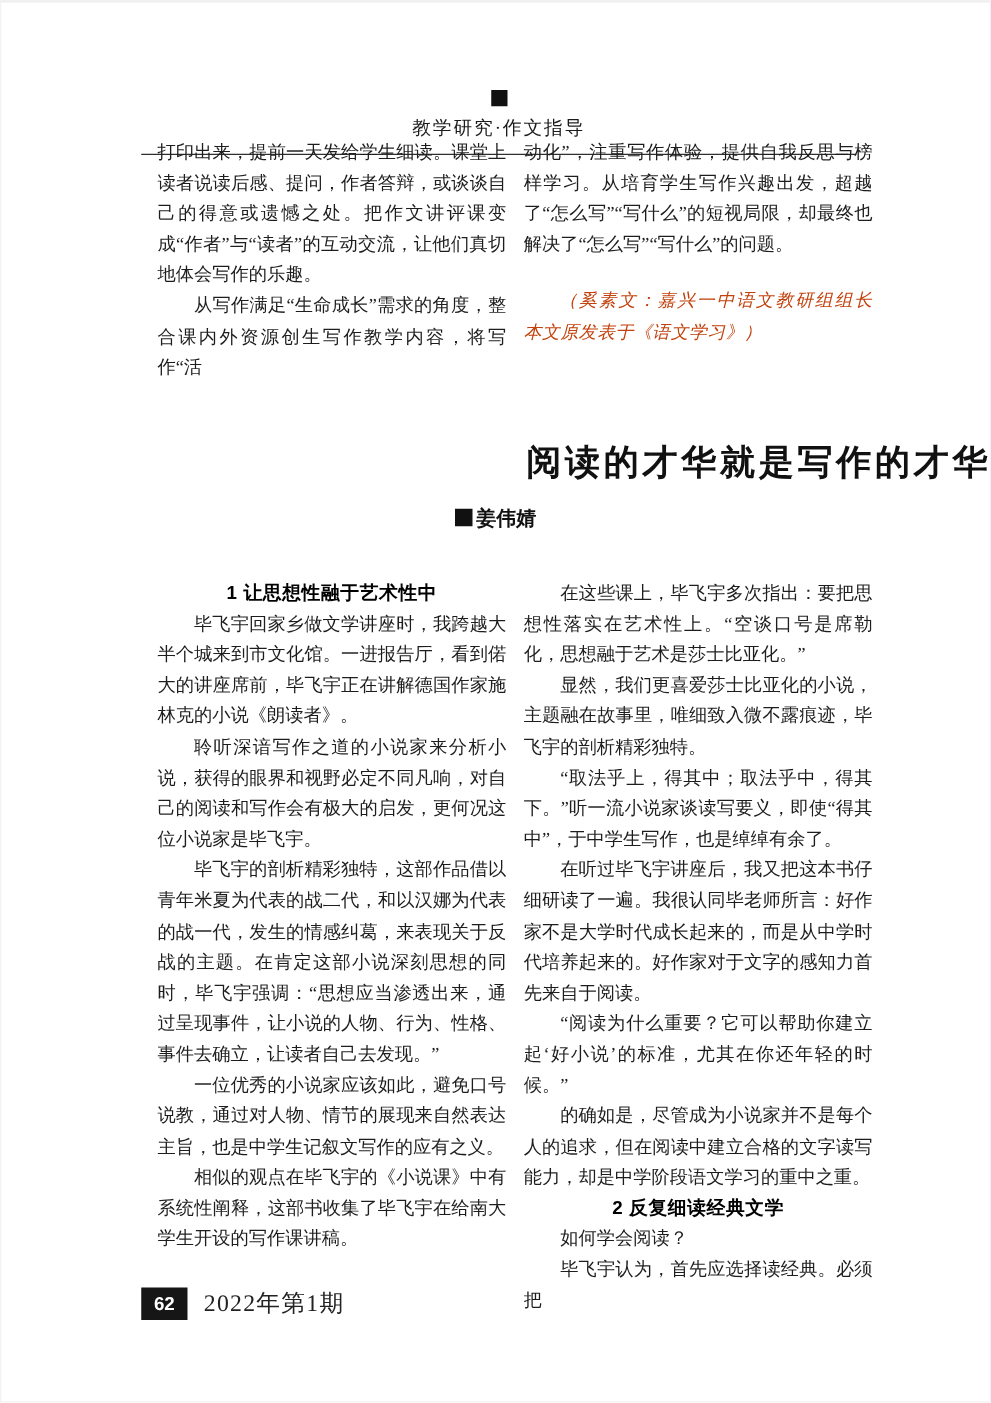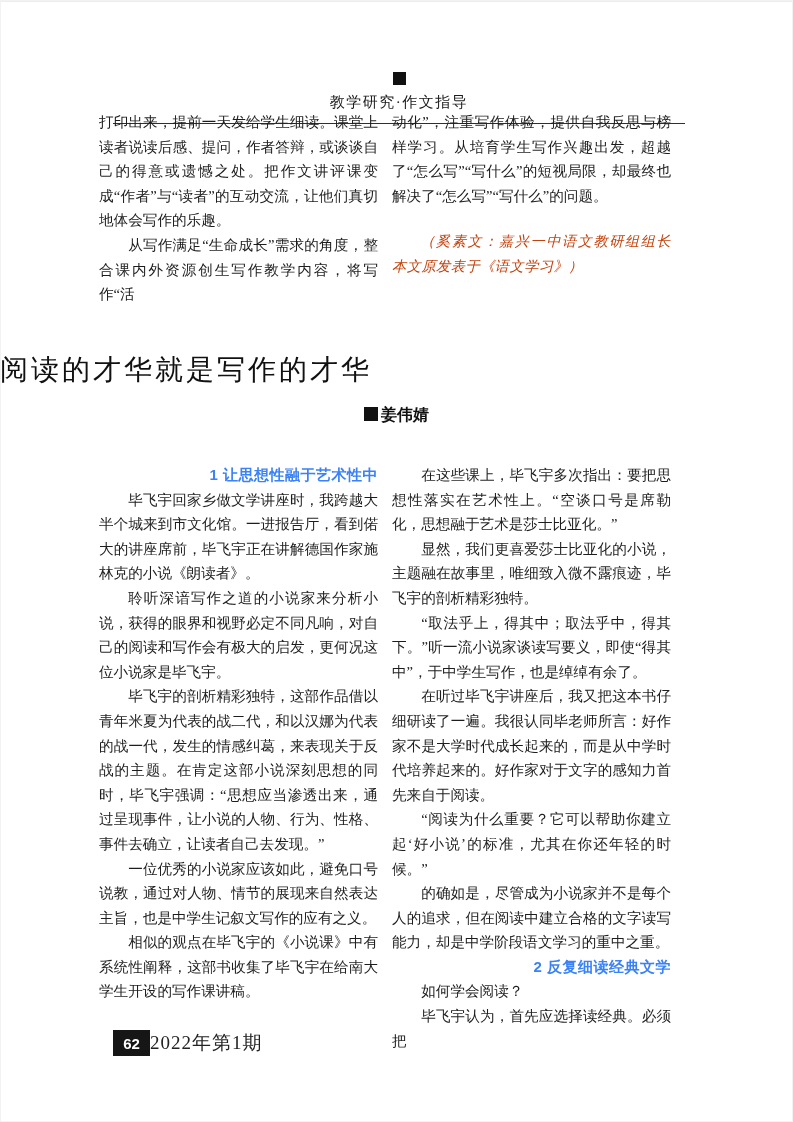--- a/index.html
+++ b/index.html
@@ -25,21 +25,21 @@
     position: absolute; top: 72px; left: 113px; width: 572px;
     display: flex; align-items: center; gap: 8px;
     padding-bottom: 11px;
     border-bottom: 1.5px solid #2f2f2f;
     font-size: 15px; letter-spacing: 1.5px; color: #1b1b1b; flex-direction: column;
   }
   .sq { width: 13px; height: 13px; background: #111; flex: 0 0 auto; }
 
   
   .cols {
-    position: absolute; left: 99px; width: 572px;
+    position: absolute; left: 126px; width: 572px;
     display: flex; gap: 14px;
   }
   .cols.top  { top: 110px; }
   .cols.body { top: 463px; }
   .col {
     width: 279px;
     font-size: 14.6px; line-height: 24.6px;
     text-align: justify;
   }
   p.para { margin: 0; text-indent: 2em; }
@@ -48,48 +48,48 @@
   .attribution {
     margin-top: 21px; text-indent: 2em;
     font-style: italic;
     font-size: 14.2px; line-height: 25px; letter-spacing: 0.5px;
     color: #c2410c;
   }
 
   
   .article-title {
     position: absolute; top: 351px; left: 0; width: 793px;
-    text-align: left;
+    text-align: right;
     font-family: "Liberation Sans", "DejaVu Sans", sans-serif;
-    font-weight: 400; font-size: 28px; letter-spacing: 3px;
+    font-weight: 700; font-size: 28px; letter-spacing: 3px;
     color: #111;
   }
   .article-author {
     position: absolute; top: 405px; left: 0; width: 793px;
     text-align: center;
     font-family: "Liberation Sans", "DejaVu Sans", sans-serif;
     font-weight: 700; font-size: 16px; color: #111;
   }
   .article-author .sq {
     display: inline-block; width: 14px; height: 14px;
     vertical-align: -1px; margin-right: 3px;
   }
 
   
   .col-heading {
-    margin: 0; text-align: right; text-indent: 0;
+    margin: 0; text-align: center; text-indent: 0;
     font-family: "Liberation Sans", "DejaVu Sans", sans-serif;
     font-weight: 700; font-size: 15px; letter-spacing: 0.5px;
-    color: #3b82f6;
+    color: #000000;
   }
 
   
   .page-footer {
     position: absolute; top: 1030px; left: 113px;
-    display: flex; align-items: center; 
+    display: flex; align-items: center; gap: 13px;
   }
   .page-number-box {
     min-width: 37px; height: 26px;
     background: #161616; color: #ffffff;
     font-family: "Liberation Sans", "DejaVu Sans", sans-serif;
     font-weight: 700; font-size: 15px;
     display: flex; align-items: center; justify-content: center;
   }
   .issue-text { font-size: 19px; letter-spacing: 1px; color: #222; }
 </style>

